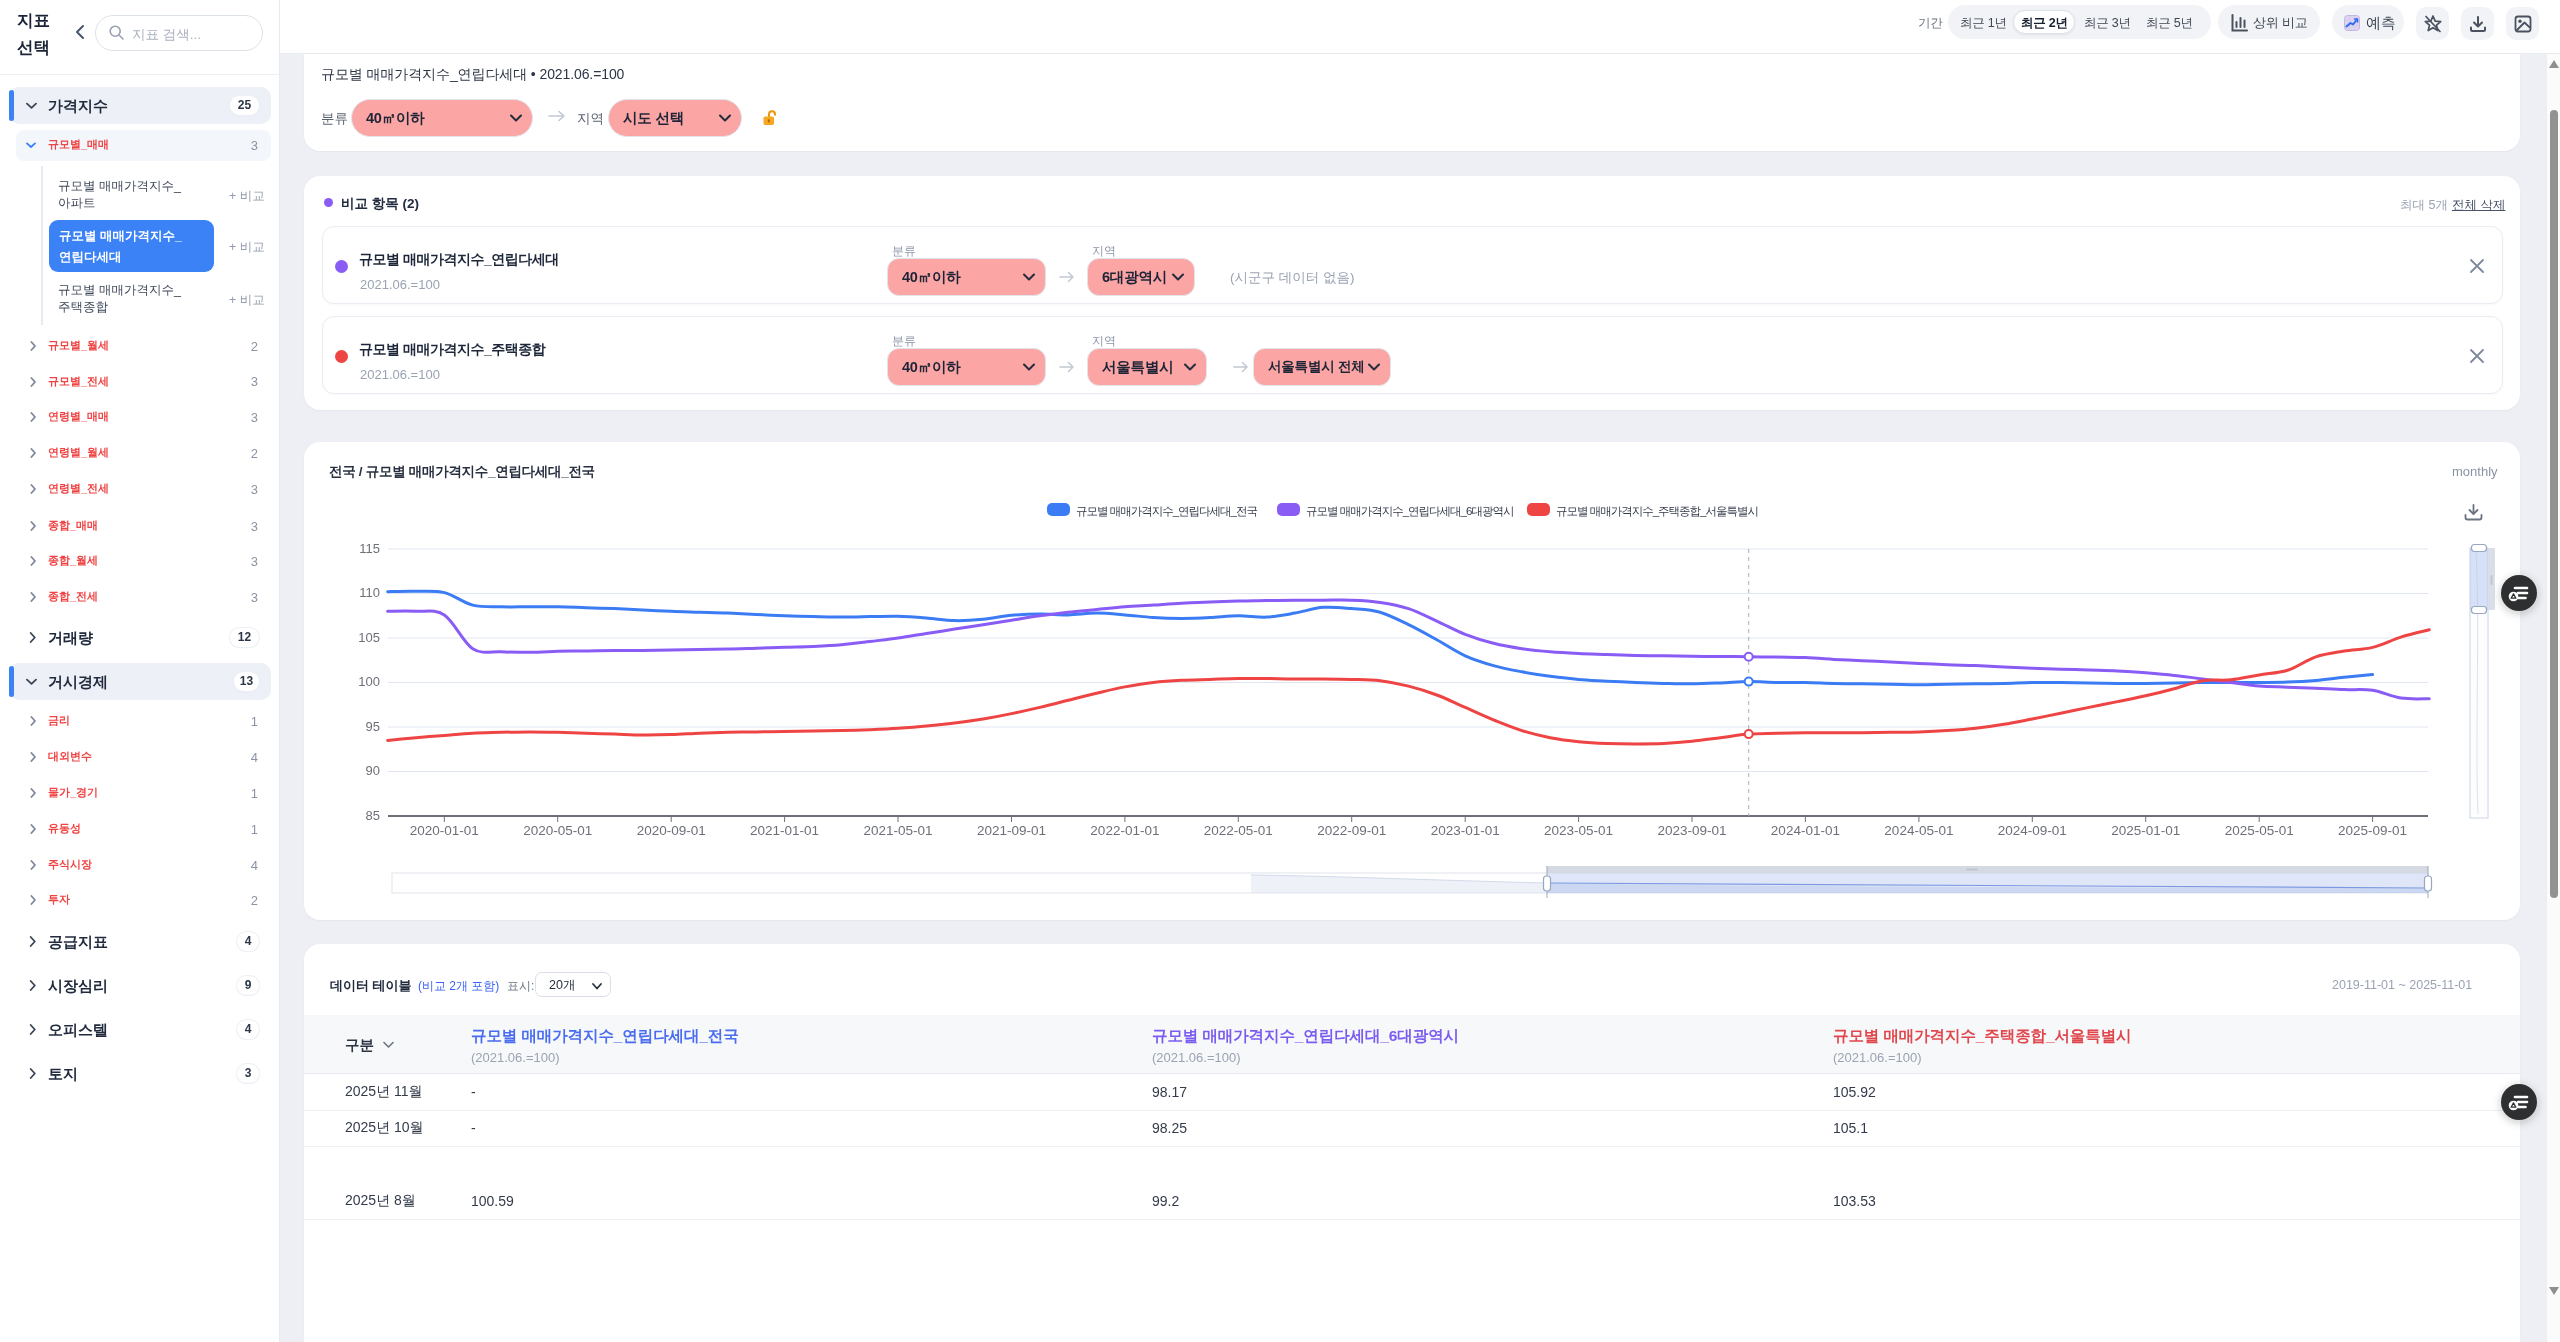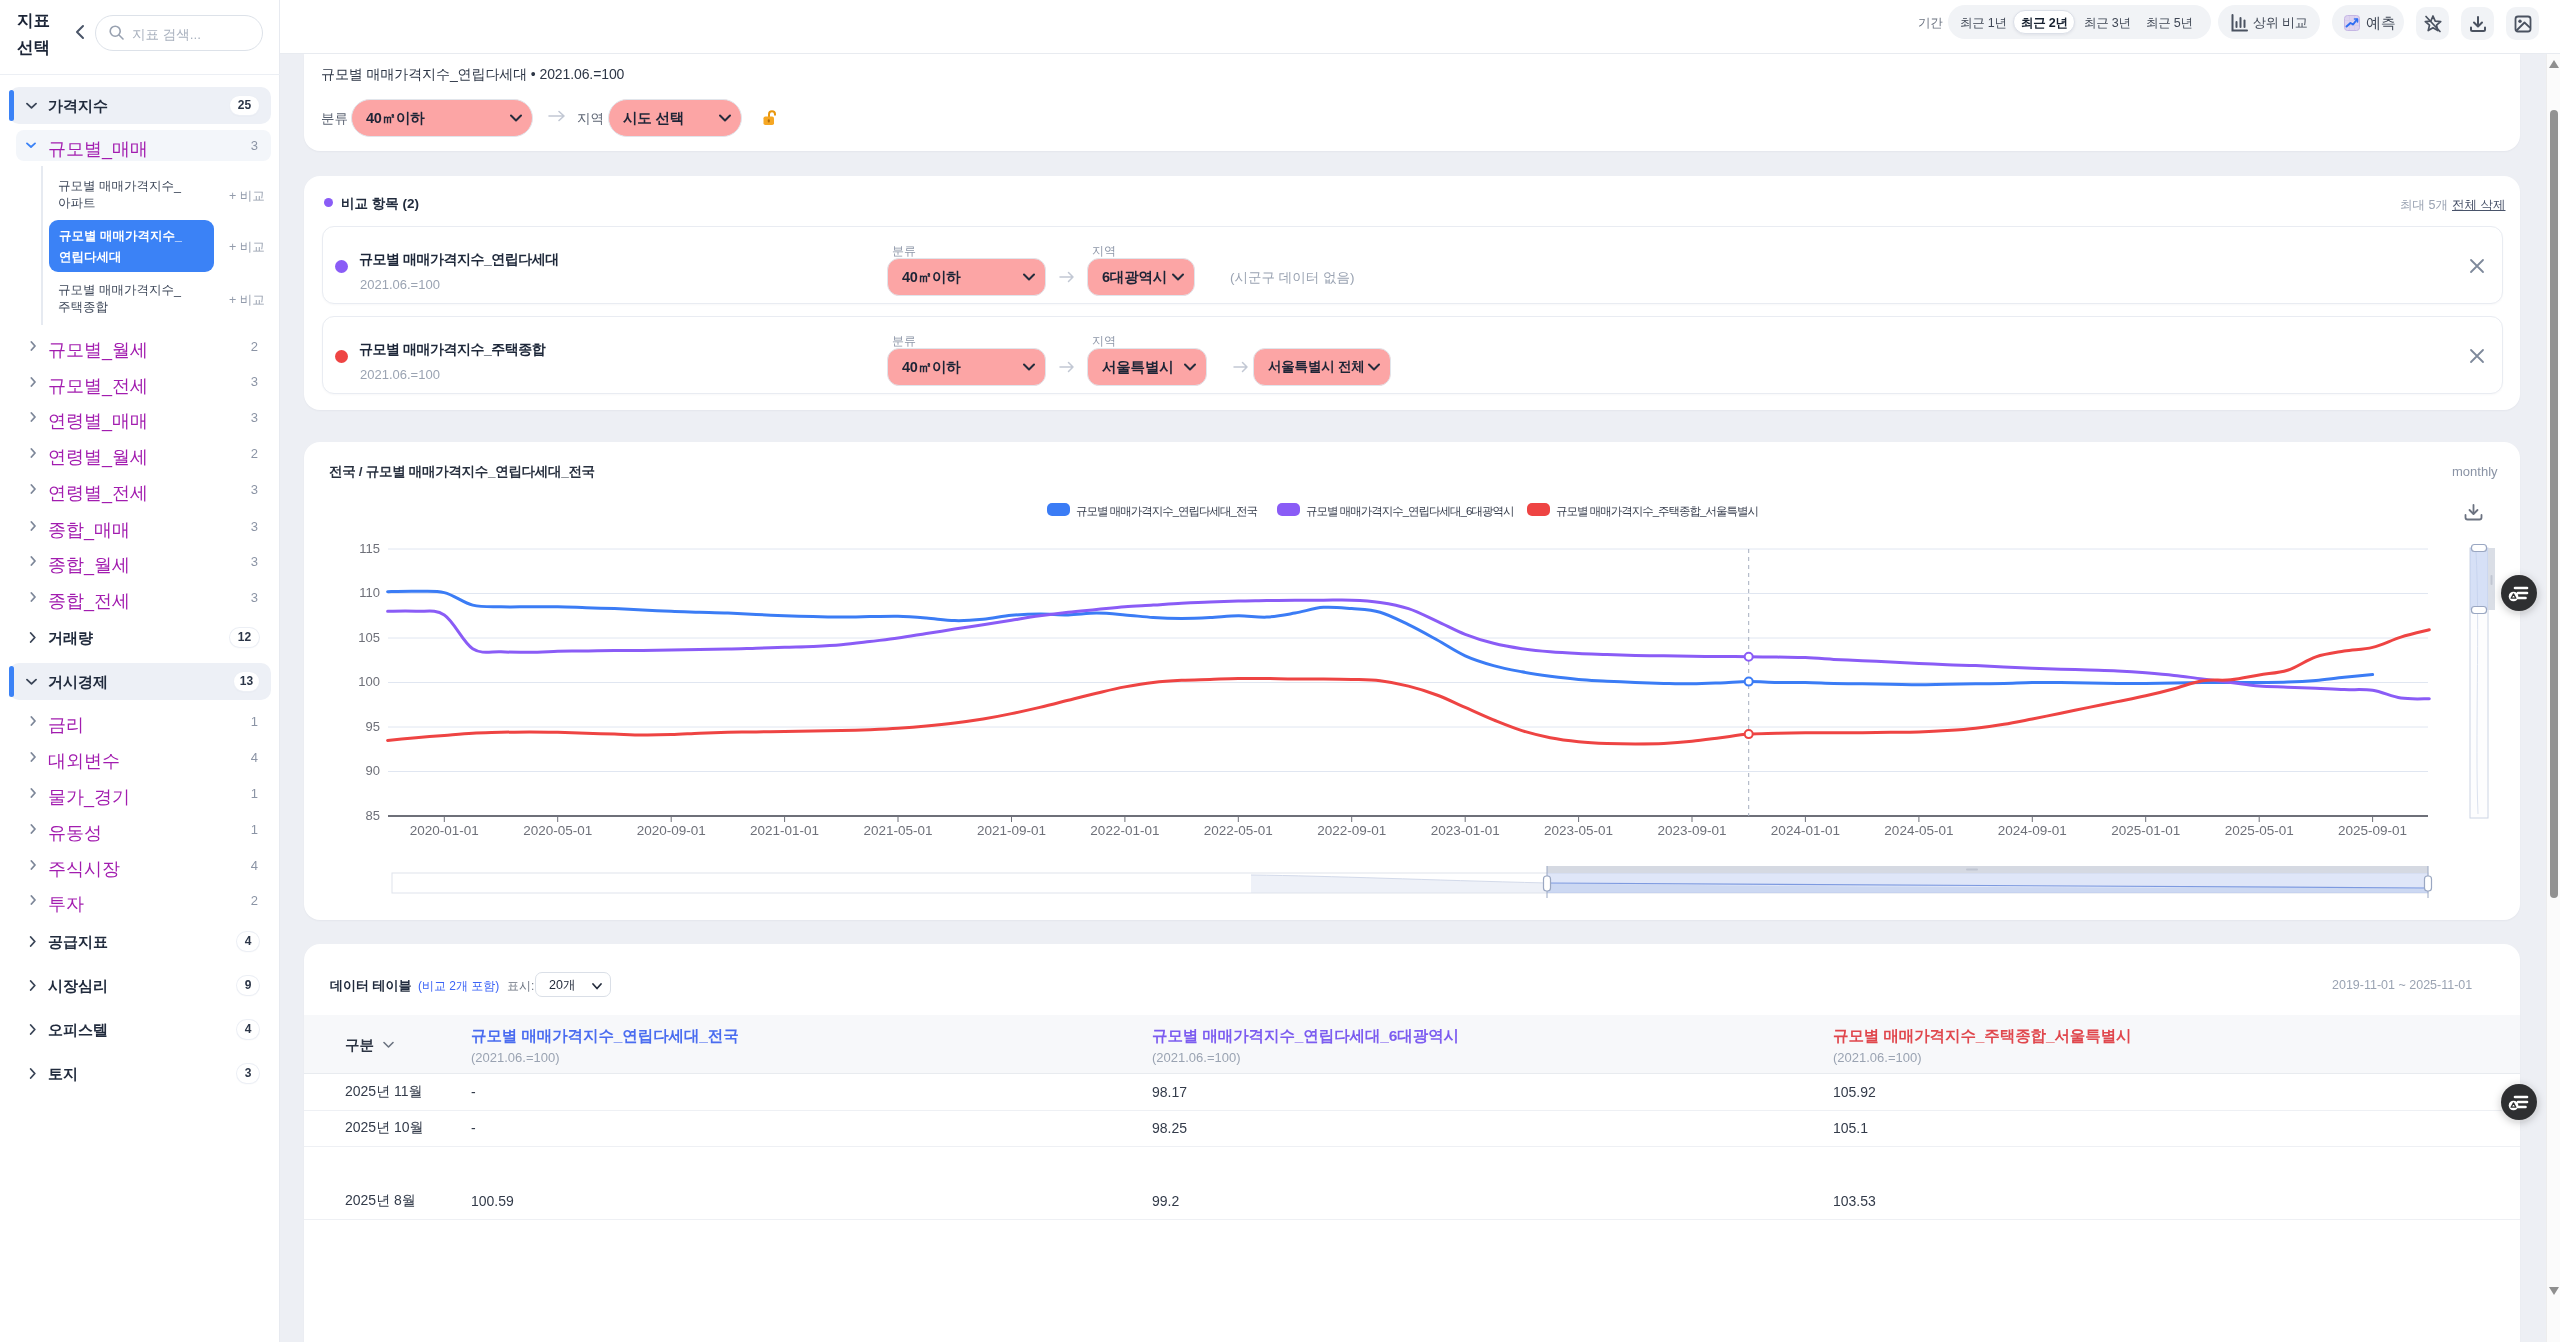--- a/index.html
+++ b/index.html
@@ -10,21 +10,21 @@
 #sbtitle{position:absolute;left:17px;top:7px;font-size:16.5px;font-weight:bold;color:#1b2436;line-height:27px}
 #sbchev{position:absolute;left:74px;top:24px}
 #search{position:absolute;left:95px;top:15px;width:168px;height:36px;border:1.5px solid #dde2e9;border-radius:18px;background:#fff}
 #search .ph{position:absolute;left:36px;top:10px;font-size:13.5px;color:#aab2bf}
 #search svg{position:absolute;left:13px;top:9px}
 .sbdiv{position:absolute;left:0;top:74px;width:280px;height:1px;background:#eceff4}
 .pill1{position:absolute;left:9px;width:262px;height:37px;background:#edf0f6;border-radius:10px}
 .pill1 .acc{position:absolute;left:0;top:3px;width:5px;height:31px;border-radius:4px;background:#3b82f6}
 .pill2{position:absolute;left:16px;width:255px;height:31px;background:#f3f6fa;border-radius:8px}
 .nvtext{position:absolute;left:48px;font-size:15px;font-weight:bold;color:#212b3d;white-space:nowrap}
-.nvtext2{position:absolute;left:48px;font-size:18px;font-weight:400;color:#a21caf;white-space:nowrap}
+.nvtext2{position:absolute;left:48px;font-size:11px;font-weight:700;color:#ef4444;white-space:nowrap}
 .nvtext3{position:absolute;left:58px;font-size:12.5px;color:#3d4759;line-height:17px;white-space:nowrap}
 .badge{position:absolute;font-size:12px;font-weight:bold;color:#2c3648;background:#fff;border-radius:10px;text-align:center;line-height:19px;height:19px;box-shadow:0 0 0 1px #eceff5, 0 1px 2px rgba(20,30,60,.06)}
 .cnt{position:absolute;font-size:13px;color:#8b94a5;text-align:right;width:20px}
 .chev{position:absolute}
 .vline{position:absolute;left:41px;top:166px;width:2px;height:159px;background:#e6eaf1}
 .cmp{position:absolute;font-size:12.5px;color:#939cac;white-space:nowrap}
 .selitem{position:absolute;left:49px;top:220px;width:165px;height:52px;background:#3b82f6;border-radius:9px;color:#fff;font-size:12.5px;font-weight:bold;line-height:20.5px;padding:6px 0 0 10px}
 
 #topbar{position:absolute;left:280px;top:0;width:2280px;height:54px;background:#fff;border-bottom:1px solid #e8ebf0;z-index:4}
 .tb{position:absolute;top:5px;height:34px;background:#f1f3f6;border-radius:17px}

